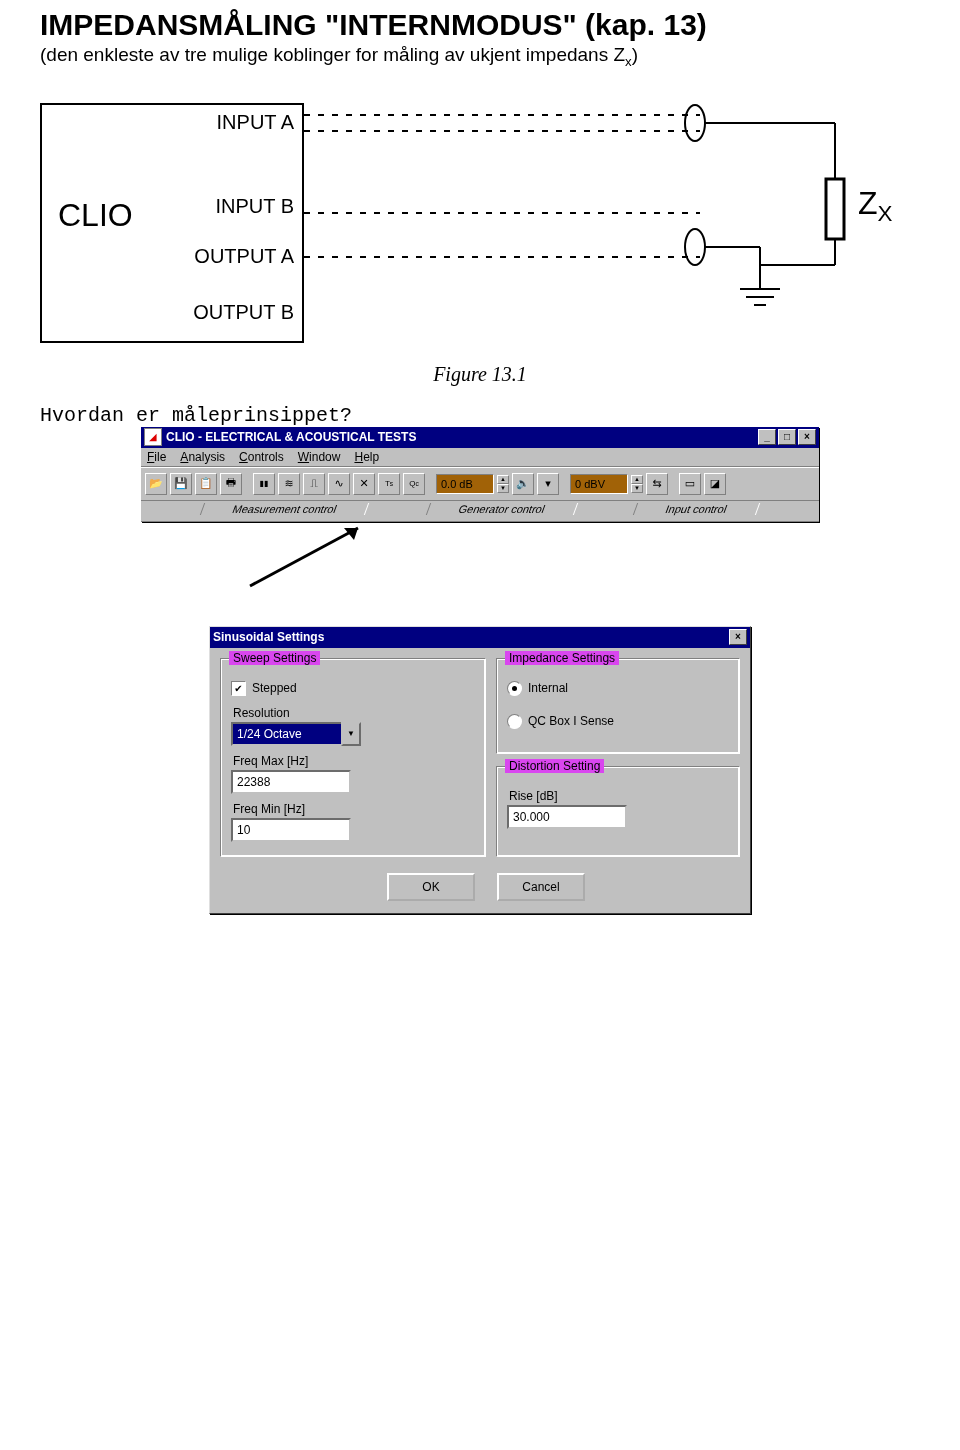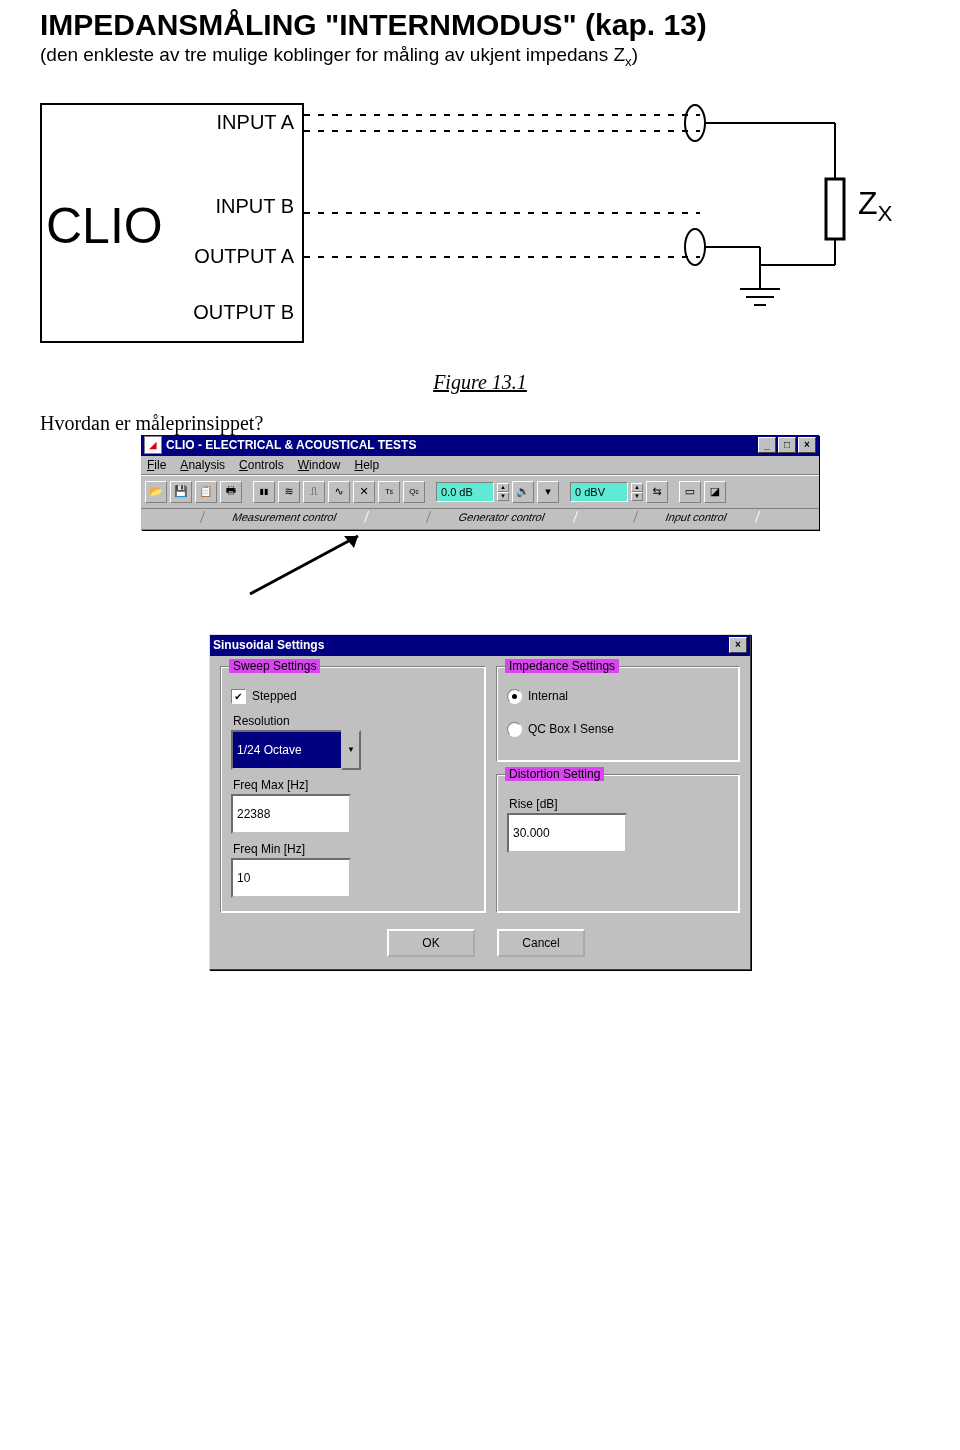--- a/index.html
+++ b/index.html
@@ -40,45 +40,45 @@
     position: absolute;
     left: 0;
     top: 14px;
     width: 260px;
     height: 236px;
     border: 2px solid #000;
     font-family: Arial, sans-serif;
   }
   .clio-label {
     position: absolute;
-    left: 4px;
+    left: 16px;
     top: 92px;
-    font-size: 50px;
+    font-size: 32px;
   }
   .port-lbl {
     position: absolute;
     font-size: 20px;
     right: 8px;
     font-family: Arial, sans-serif;
   }
   .p1 { top: 6px; }
   .p2 { top: 90px; }
   .p3 { top: 140px; }
   .p4 { top: 196px; }
   .figcap {
     font-style: italic;
     font-family: "Times New Roman", serif;
     font-size: 20px;
     text-align: center;
-    margin-top: 12px;
-    text-decoration: underline;
+    margin-top: 4px;
   }
   .q {
     font-size: 20px;
     margin-top: 18px;
+    font-family: Liberation Mono, monospace;
   }
   .h2 {
     font-size: 24px;
     font-family: Arial, sans-serif;
     margin-top: 200px;
     margin-bottom: 14px;
   }
   
   .app {
     width: 678px;
@@ -133,21 +133,21 @@
   .tbtn {
     width: 20px; height: 20px;
     background: #c0c0c0;
     border: 1px solid #fff;
     border-right-color:#808080;border-bottom-color:#808080;
     display:flex;align-items:center;justify-content:center;
     font-size:11px;
   }
   .tsep { width: 5px; }
   .tfield {
-    background:#5eead4;border:1px solid #808080;border-right-color:#fff;border-bottom-color:#fff;
+    background:#a16207;border:1px solid #808080;border-right-color:#fff;border-bottom-color:#fff;
     height:18px;display:flex;align-items:center;padding:0 4px;font-size:11px;
   }
   .upd { width:12px;height:18px;display:flex;flex-direction:column; }
   .upd div { flex:1;background:#c0c0c0;border:1px solid #fff;border-right-color:#808080;border-bottom-color:#808080;font-size:6px;display:flex;align-items:center;justify-content:center; }
   .ctrl-row {
     background:#c0c0c0;
     display:flex;justify-content:center;gap:60px;
     padding:2px 0 6px 0;
     border-bottom:1px solid #808080;
     font-size:11px;
@@ -188,21 +188,21 @@
   .check-row { display:flex;align-items:center;gap:6px;margin:6px 0 10px 0; }
   .chk, .rdo {
     width:13px;height:13px;background:#fff;border:1px solid #808080;
     border-right-color:#fff;border-bottom-color:#fff;
     display:flex;align-items:center;justify-content:center;font-size:10px;
   }
   .rdo { border-radius:50%; }
   .rdo .dot { width:5px;height:5px;background:#000;border-radius:50%; }
   .field-label { margin: 8px 0 2px 2px; display:block; }
   .sunk {
-    background:#fff;border:2px inset #c0c0c0;height:19px;padding:18px 4px;
+    background:#fff;border:2px inset #c0c0c0;height:19px;padding:10px 4px;
     font-size:12px;display:flex;align-items:center;width:120px;box-sizing:border-box;
   }
   .combo { display:flex;align-items:stretch; }
   .combo .sunk { background:#000080;color:#fff;border-right:0;width:110px; }
   .combo .cbtn { width:16px;border:2px outset #c0c0c0;background:#c0c0c0;display:flex;align-items:center;justify-content:center;font-size:8px; }
   .dlg-btns { display:flex;justify-content:center;gap:22px;padding:8px 0 12px 12px; }
   .btn {
     width:84px;height:24px;
     background:#c0c0c0;
     border:2px outset #fff;

